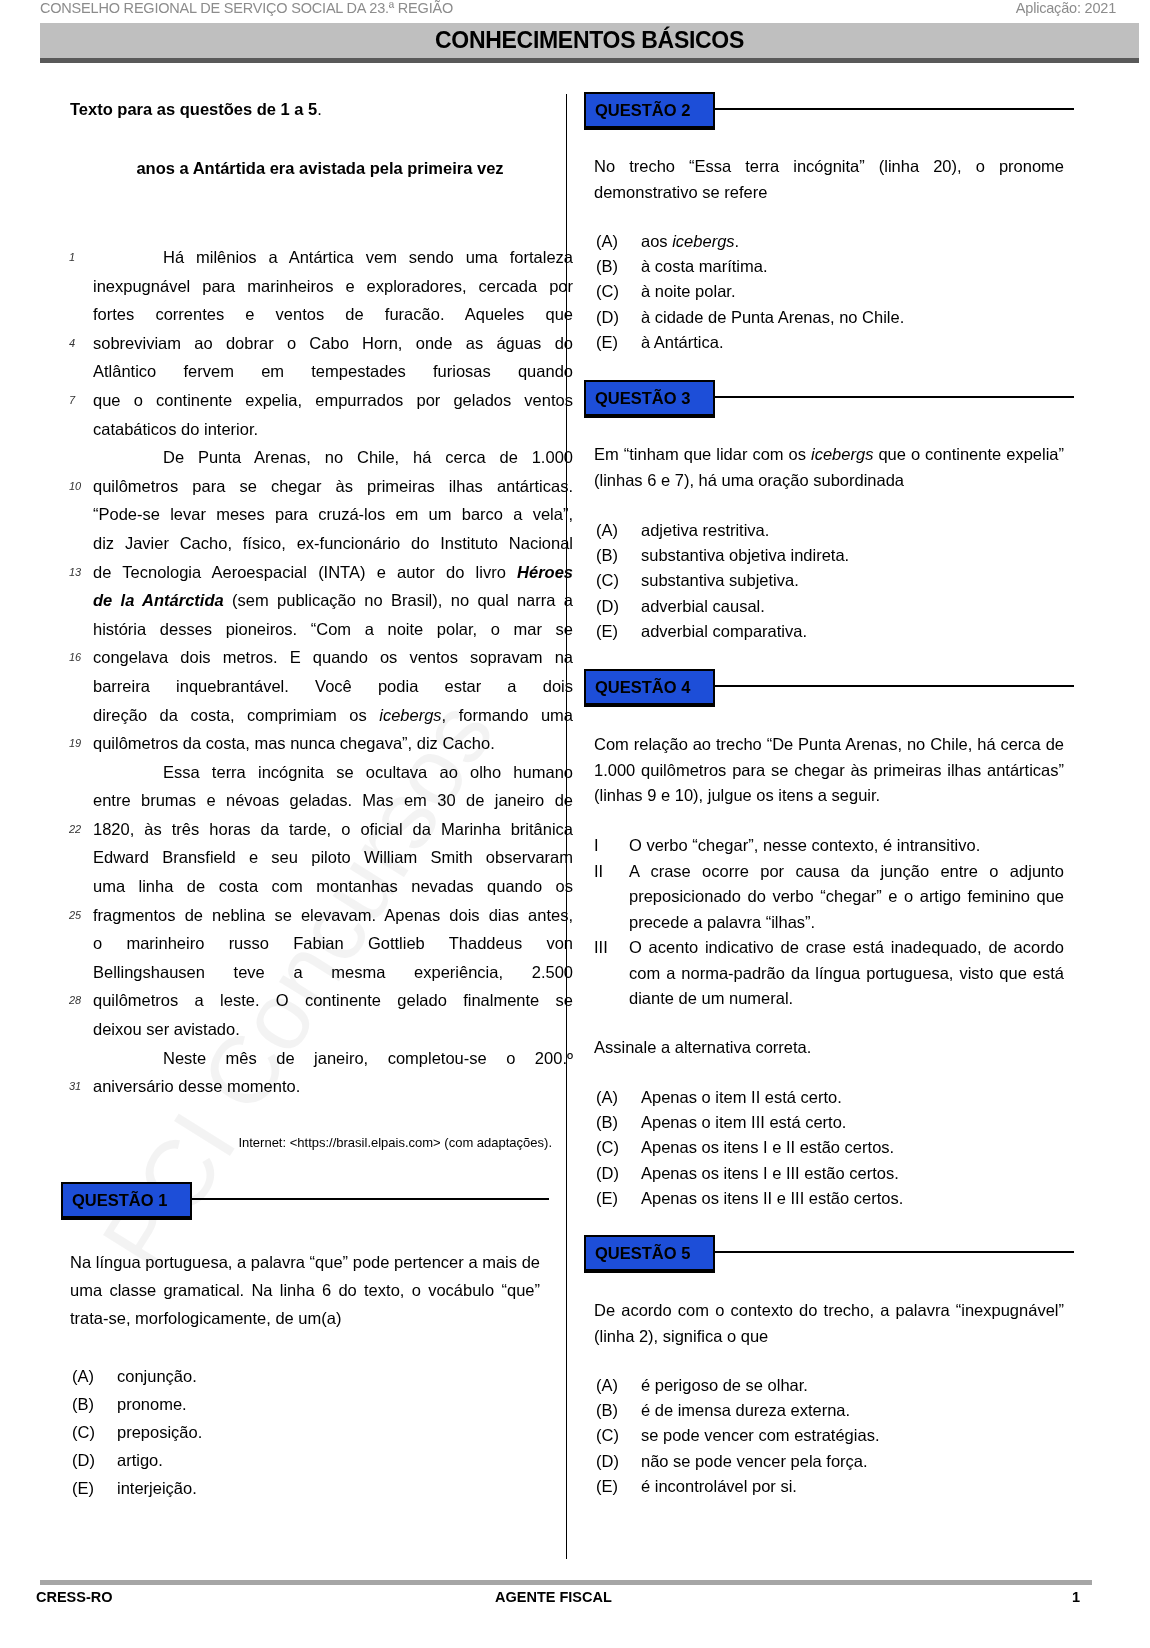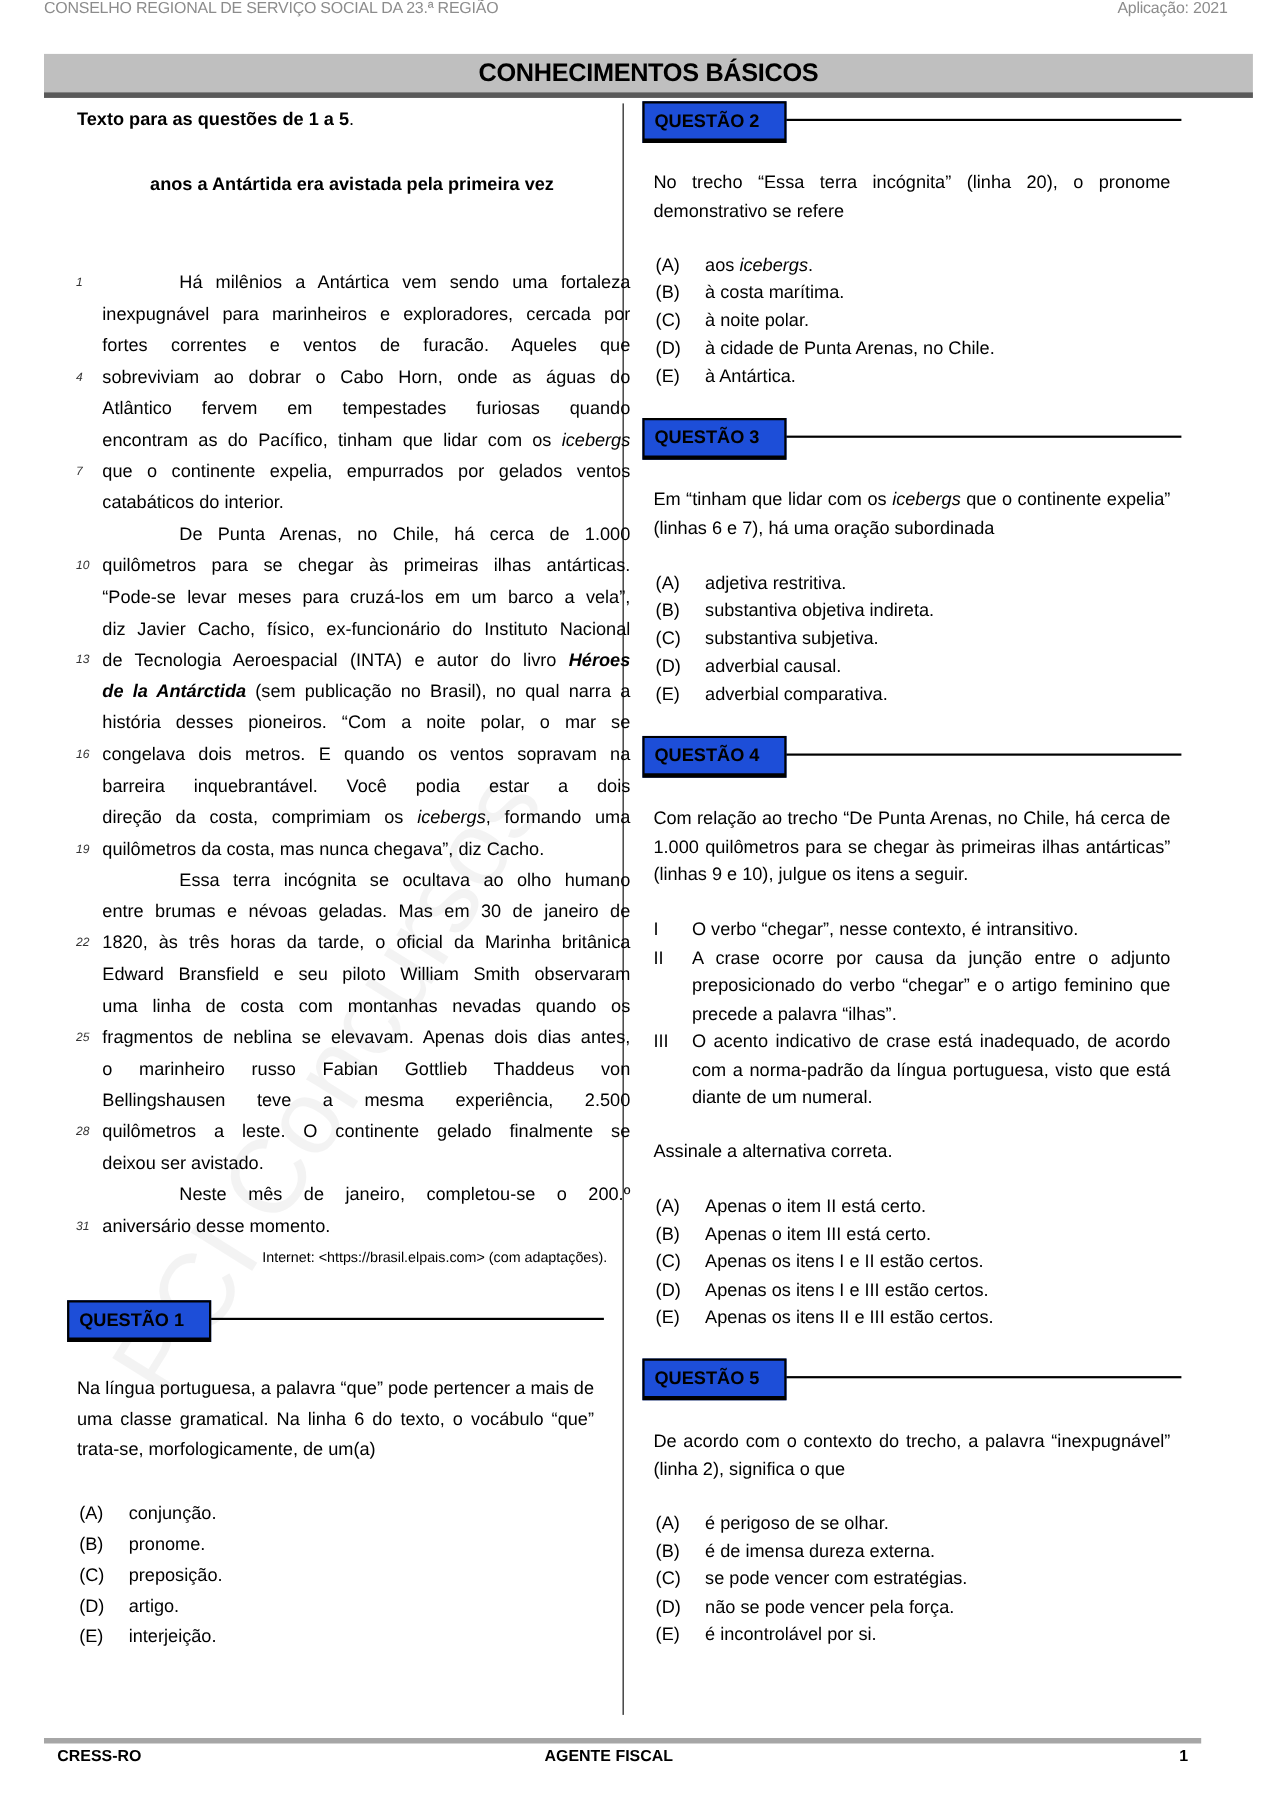--- a/index.html
+++ b/index.html
@@ -8,21 +8,21 @@
     font-family: "Liberation Sans", "DejaVu Sans", sans-serif;
     color: #000;
   }
   .top-header {
     position: absolute; left: 0; top: 0; width: 1150px; height: 20px;
     font-size: 14.5px; color: #8c8c8c; letter-spacing: -0.2px;
   }
   .top-header .left { position: absolute; left: 40px; top: 0px; }
   .top-header .right { position: absolute; right: 34px; top: 0px; }
   .section-bar {
-    position: absolute; left: 40px; top: 49px; width: 1099px; height: 35px;
+    position: absolute; left: 40px; top: 23px; width: 1099px; height: 35px;
     background: #bfbfbf; border-bottom: 5px solid #595959;
     text-align: center; font-weight: bold; font-size: 23px; line-height: 35px;
     letter-spacing: -0.3px;
   }
   .col-divider {
     position: absolute; left: 566px; top: 94px; width: 1px; height: 1465px; background: #000;
   }
 
   .intro { position: absolute; left: 70px; top: 100px; font-size: 16.5px; font-weight: bold; }
   .intro .dot { font-weight: normal; }
@@ -62,21 +62,21 @@
   .opt { height: 25.2px; line-height: 25.2px; position: relative; }
   .opt .letter { position: absolute; left: 0; }
   .opt .otext { position: absolute; left: 45px; white-space: nowrap; }
 
   .items { position: absolute; font-size: 16.5px; }
   .item { position: relative; line-height: 25.5px; padding-left: 35px; text-align: justify; }
   .item .roman { position: absolute; left: 0; top: 0; }
 
   .footer-bar { position: absolute; left: 40px; top: 1580px; width: 1052px; height: 5px; background: #a6a6a6; }
   .footer { position: absolute; top: 1589px; font-size: 14.5px; font-weight: bold; }
-  .footer.left { left: 52px; }
+  .footer.left { left: 36px; }
   .footer.center { left: 495px; }
   .footer.right { left: 1072px; }
 
   .watermark {
     position: absolute; left: 80px; top: 1230px; font-size: 96px; color: #000; opacity: 0.045;
     transform: rotate(-58deg); transform-origin: left top; white-space: nowrap; font-weight: normal;
     pointer-events: none;
   }
   i { font-style: italic; }
   b { font-weight: bold; }
@@ -116,24 +116,20 @@
     </div>
     <div class="tline">
       <span class="ln">4</span>
       <span class="tline-inner"><span>sobreviviam ao dobrar o Cabo Horn, onde as águas do</span></span>
     </div>
     <div class="tline">
       <span class="ln"></span>
       <span class="tline-inner"><span>Atlântico fervem em tempestades furiosas quando</span></span>
     </div>
     <div class="tline">
-      <span class="ln"></span>
-      <span class="tline-inner"><span>encontram as do Pacífico, tinham que lidar com os </span><i>icebergs</i></span>
-    </div>
-    <div class="tline">
       <span class="ln">7</span>
       <span class="tline-inner"><span>que o continente expelia, empurrados por gelados ventos</span></span>
     </div>
     <div class="tline last">
       <span class="ln"></span>
       <span class="tline-inner"><span>catabáticos do interior.</span></span>
     </div>
     <div class="tline indent">
       <span class="ln"></span>
       <span class="tline-inner"><span>De Punta Arenas, no Chile, há cerca de 1.000</span></span>

